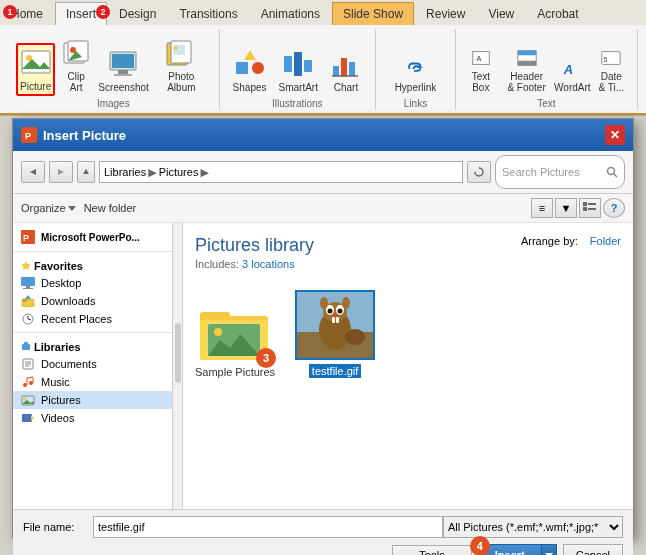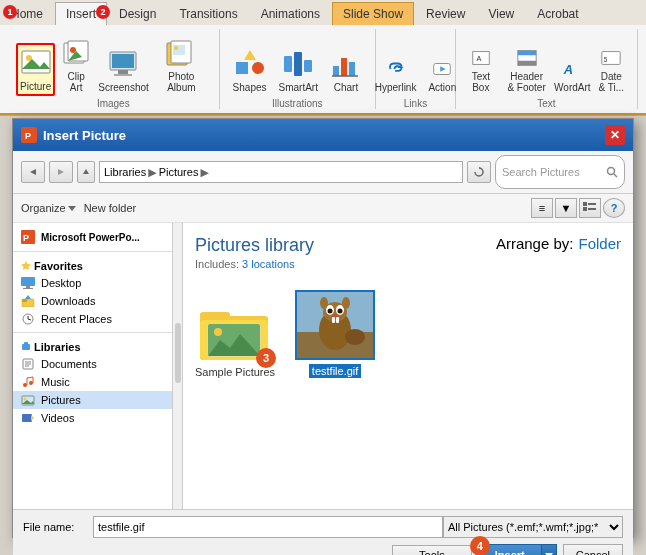--- a/index.html
+++ b/index.html
@@ -202,29 +202,20 @@
       <div class="ribbon-items">
         <div class="ribbon-btn">
           <div class="ribbon-icon ribbon-icon-sm">
             <svg width="24" height="22" viewBox="0 0 24 22">
               <path d="M6 11 Q4 6 9 5 L14 5 Q18 5 18 9 Q18 13 14 13 L11 13" stroke="#1570c0" stroke-width="2" fill="none"></path>
               <path d="M10 11 Q12 6 17 9 L14 9" stroke="#1570c0" stroke-width="2" fill="none"></path>
             </svg>
           </div>
           <span class="ribbon-btn-label">Hyperlink</span>
         </div>
-        <div class="ribbon-btn">
-          <div class="ribbon-icon ribbon-icon-sm">
-            <svg width="24" height="22" viewBox="0 0 24 22">
-              <rect x="3" y="5" width="18" height="12" rx="2" fill="white" stroke="#888"></rect>
-              <polygon points="10,8 16,11 10,14" fill="#4a9adc"></polygon>
-            </svg>
-          </div>
-          <span class="ribbon-btn-label">Action</span>
-        </div>
       </div>
       <span class="ribbon-group-label">Links</span>
     </div>
 
     <div class="ribbon-group" style="min-width:160px;">
       <div class="ribbon-items">
         <div class="ribbon-btn">
           <div class="ribbon-icon ribbon-icon-sm">
             <svg width="24" height="22" viewBox="0 0 24 22">
               <rect x="3" y="4" width="18" height="14" fill="white" stroke="#888"></rect>
@@ -435,21 +426,21 @@
 
       <div class="dialog-content content-relative">
         <div style="display:flex; justify-content:space-between; align-items:flex-start;">
           <div>
             <div class="content-title">Pictures library</div>
             <div class="content-subtitle">
               <span>Includes:  </span>
               <a style="color:#1570c0;">3 locations</a>
             </div>
           </div>
-          <div style="display:flex; align-items:flex-end; gap:5px; font-size:15px;">
+          <div style="display:flex; align-items:flex-end; gap:12px; font-size:11px;">
             <span>Arrange by:</span>
             <span style="color:#1570c0; cursor:pointer; display:flex; align-items:center; gap:2px;">Folder</span>
           </div>
         </div>
 
         <div class="files-grid" style="margin-top:8px; position:relative;">
 
           <div class="file-item">
             <div style="position:relative; width:70px; height:58px;">
               

